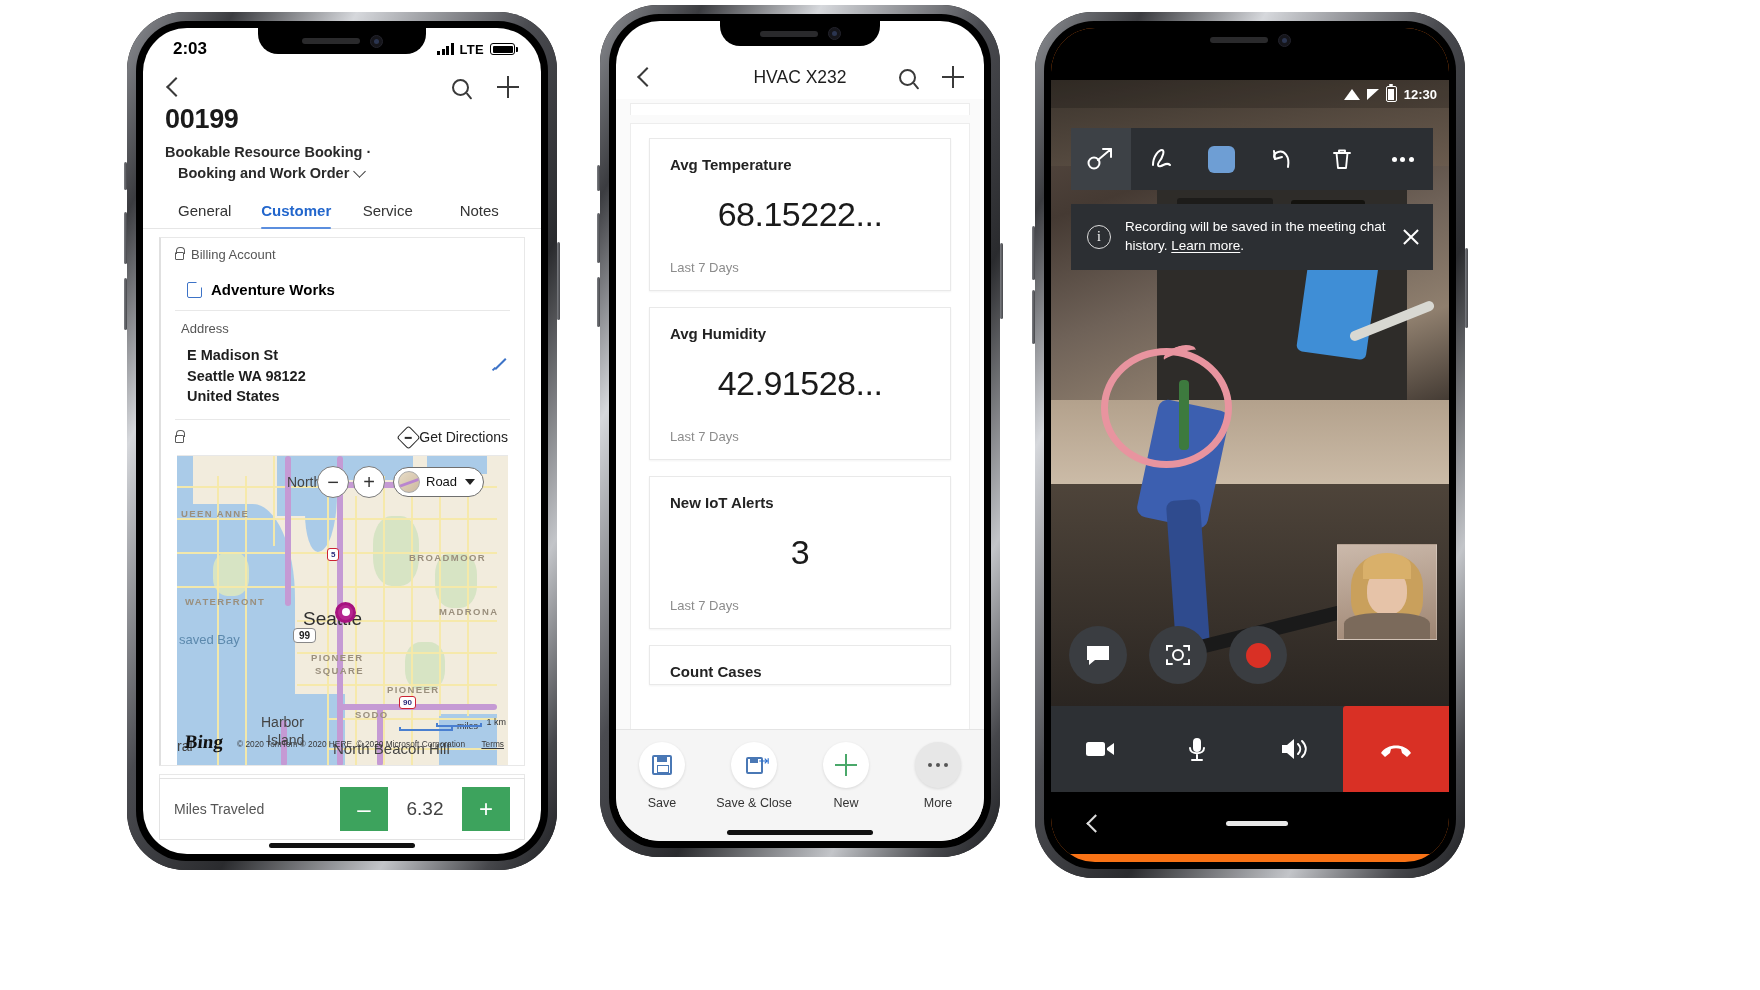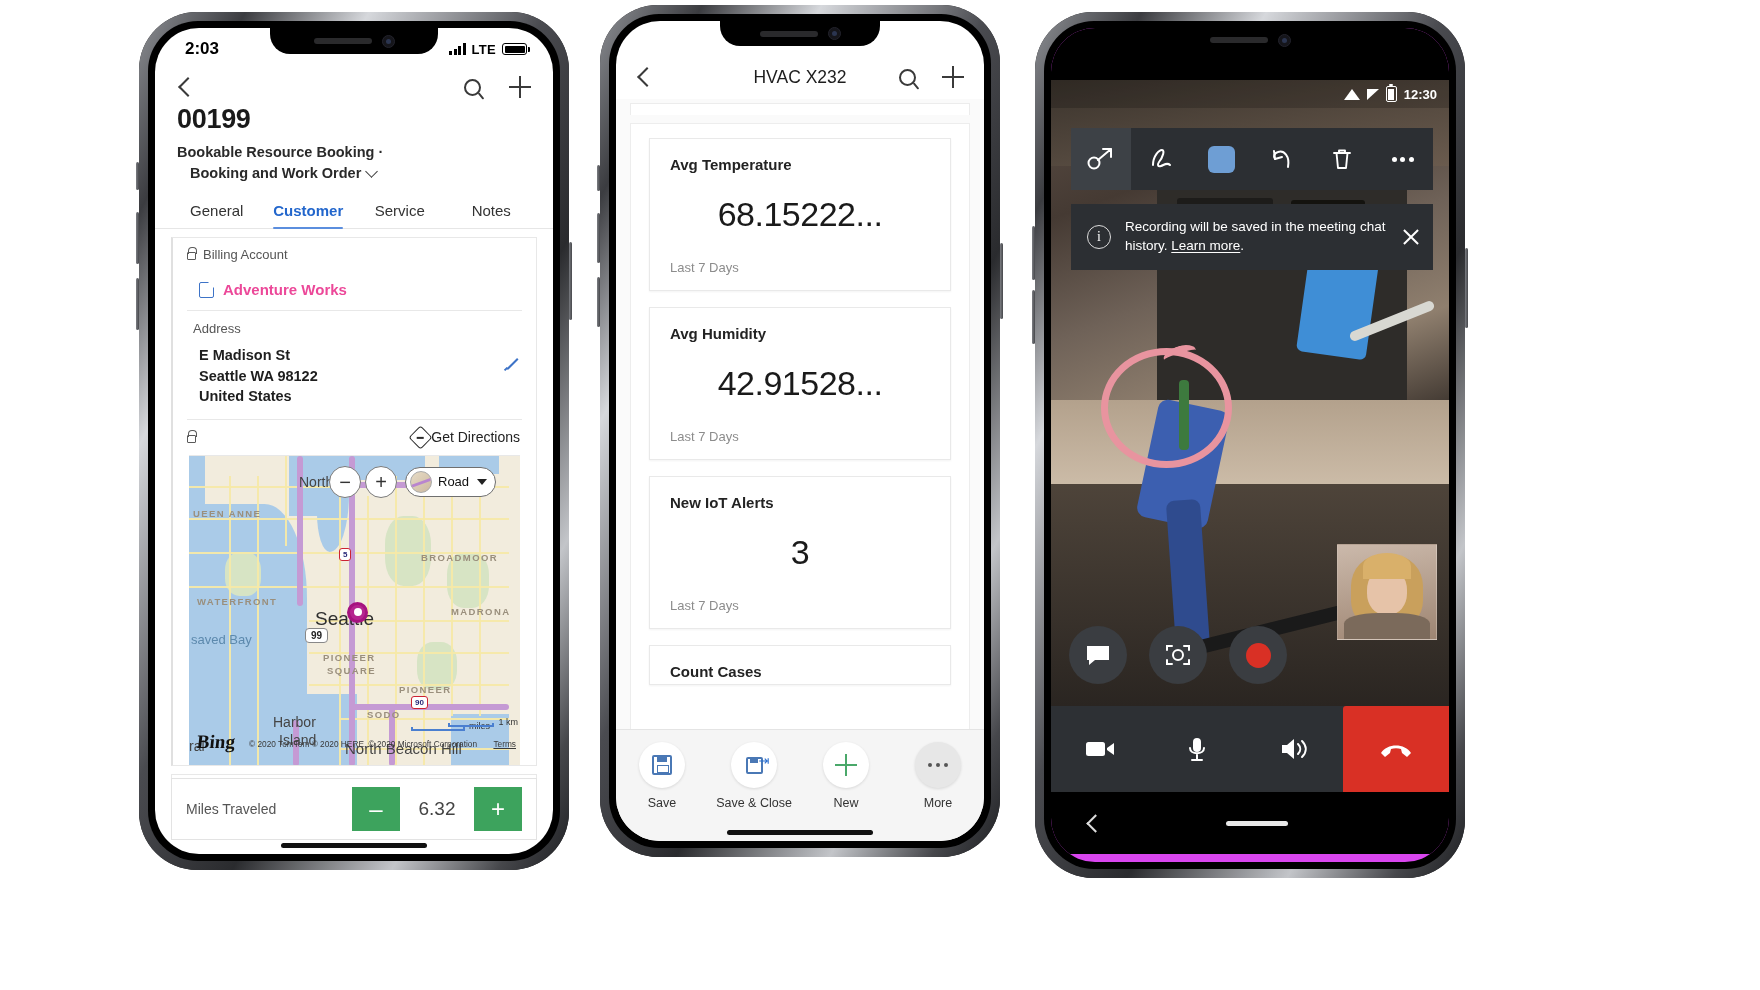--- a/index.html
+++ b/index.html
@@ -27,21 +27,21 @@
     position:absolute; top:0; left:50%; transform:translateX(-50%);
     background:#000; border-bottom-left-radius:20px; border-bottom-right-radius:20px;
     z-index:40; display:flex; align-items:center; justify-content:center; gap:10px;
   }
   .notch .speaker { width:58px; height:6px; border-radius:4px; background:#2a2a2c; }
   .notch .cam { width:13px; height:13px; border-radius:50%; background:#15151a; border:1px solid #23232c; }
   .notch .cam::after{content:"";display:block;width:5px;height:5px;border-radius:50%;background:#2b3550;margin:3px auto;}
   .side-btn { position:absolute; background:linear-gradient(90deg,#7c7e83,#46474b); border-radius:3px; z-index:3;}
 
   
-  #phone1 { left:127px; top:12px; width:430px; height:858px;margin-left:12px; }
+  #phone1 { left:127px; top:12px; width:430px; height:858px; }
   #p1-screen { background:#fff; font-size:13px; }
   .status-bar {
     height:42px; display:flex; align-items:center; justify-content:space-between;
     padding:0 26px 0 30px; font-size:17px; font-weight:bold; color:#000;
     position:relative; z-index:30;
   }
   .sb-right { display:flex; align-items:center; gap:6px; }
   .bars { display:flex; align-items:flex-end; gap:1.5px; height:12px; }
   .bars i { width:3px; background:#000; display:block; }
   .bars i:nth-child(1){height:4px;} .bars i:nth-child(2){height:6px;}
@@ -72,21 +72,21 @@
   .tab.active::after{content:"";position:absolute;left:12%;right:12%;bottom:-1px;height:2.5px;background:#5b8ede;border-radius:2px;}
 
   .card1 { margin:8px 16px 0 16px; border:1px solid #e8e8e8; border-left:2px solid #e0e0e0; background:#fff; }
   .fieldrow { padding:9px 14px; }
   .fl-label { display:flex; align-items:center; gap:7px; font-size:13px; color:#555;}
   .lock { width:9px;height:8px;border:1.4px solid #5a5a5a;border-radius:1px;position:relative;margin-top:3px;}
   .lock::before{content:"";position:absolute;width:7px;height:6px;border:1.4px solid #5a5a5a;border-bottom:none;border-radius:4px 4px 0 0;left:0;top:-6px;}
   .lookup { display:flex; align-items:center; gap:9px; padding:10px 14px 12px 26px; }
   .lk-ic { width:15px;height:16px;border:1.6px solid #3d73c7;border-radius:2px;position:relative;}
   .lk-ic::after{content:"";position:absolute;right:-1px;top:-1px;border-left:6px solid transparent;border-top:6px solid #fff;}
-  .lk-txt { color:#ec4899; font-size:15px; font-weight:600;}
+  .lk-txt { color:#000000; font-size:15px; font-weight:600;}
   .divider { height:1px; background:#e8e8e8; margin:0 14px;}
   .addr-label { font-size:13px; color:#555; padding:10px 14px 0 20px;}
   .addr-box { display:flex; align-items:flex-start; justify-content:space-between; padding:9px 14px 12px 26px;}
   .addr-txt { font-size:14.5px; font-weight:bold; color:#1e1e1e; line-height:1.42;}
   .pencil { width:18px;height:18px;position:relative;flex-shrink:0;margin-top:10px;}
   .pencil::before{content:"";position:absolute;width:15px;height:2px;background:#3d73c7;transform:rotate(-45deg);top:8px;left:1px;}
   .pencil::after{content:"";position:absolute;width:4px;height:2px;background:#3d73c7;transform:rotate(-45deg);top:13px;left:0;}
   .dir-row { display:flex; align-items:center; justify-content:space-between; padding:9px 16px 9px 14px; }
   .dir-right { display:flex; align-items:center; gap:2px; }
   .dir-ic { width:17px;height:17px;border:1.7px solid #2a2a2a;transform:rotate(45deg);border-radius:3px;position:relative;}
@@ -156,21 +156,21 @@
   .arr-out{position:absolute;right:-9px;top:-6px;font-size:13px;color:#2a6fd0;}
   .plus-green{position:relative;width:22px;height:22px;}
   .plus-green::before,.plus-green::after{content:"";position:absolute;background:#4aa86a;}
   .plus-green::before{left:0;top:10px;width:22px;height:2px;}
   .plus-green::after{top:0;left:10px;height:22px;width:2px;}
   .dots3{display:flex;gap:3.5px;}
   .dots3 i{width:4.5px;height:4.5px;border-radius:50%;background:#555;display:block;}
 
   
   #phone3 { left:1035px; top:12px; width:430px; height:866px; }
-  #p3-screen { background:#d946ef; display:flex; flex-direction:column; }
+  #p3-screen { background:#f97316; display:flex; flex-direction:column; }
   .p3-topblack { height:52px; background:#000;}
   .video { position:relative; height:626px; overflow:hidden;
            background:linear-gradient(160deg,#5d5047 0%,#453a33 18%,#6f6258 34%,#8f7f6e 48%,#3a322c 62%,#60564c 78%,#2f2a26 100%);}
   .vid-shape { position:absolute; }
   .p3-status { position:absolute; top:0; left:0; right:0; height:28px; display:flex; align-items:center; justify-content:flex-end;
                gap:7px; padding:0 12px; color:#fff; font-size:13px; font-weight:600; z-index:12; background:rgba(0,0,0,.18);}
   .wifi { width:0;height:0;border-left:8px solid transparent;border-right:8px solid transparent;border-bottom:11px solid #fff;}
   .sigtri { width:0;height:0;border-left:12px solid #fff;border-bottom:11px solid transparent;}
   .batt3 { width:11px;height:16px;border:1.6px solid #fff;border-radius:2px;position:relative;}
   .batt3::before{content:"";position:absolute;left:2.5px;top:-3.5px;width:4px;height:2px;background:#fff;border-radius:1px;}

